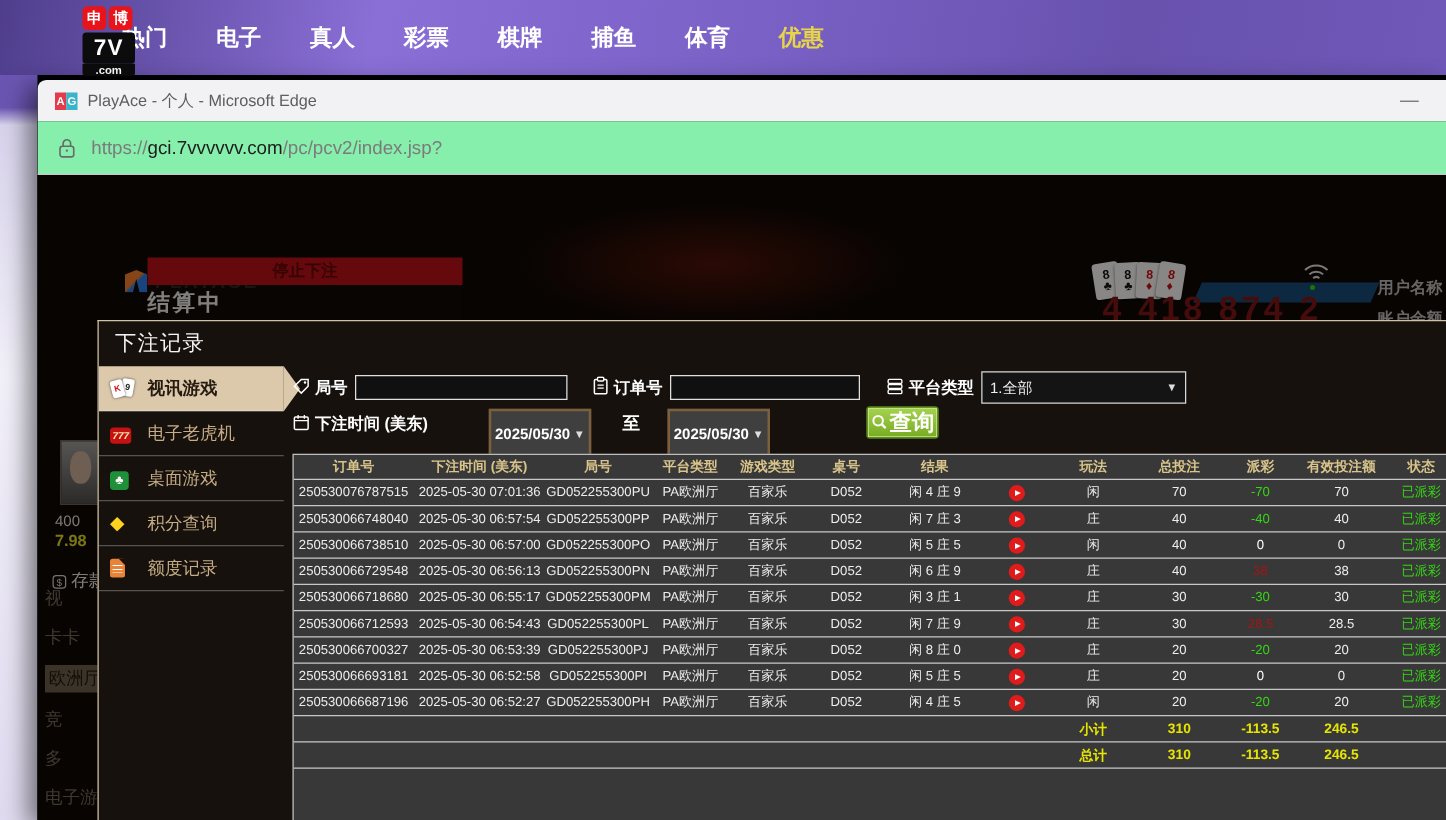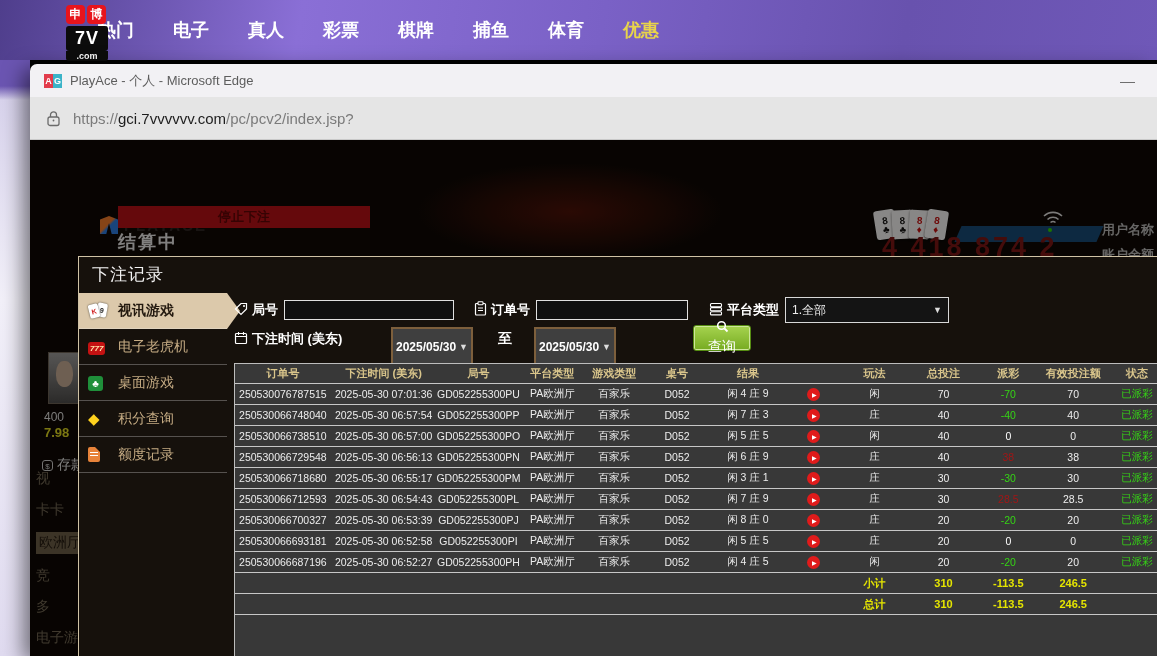--- a/index.html
+++ b/index.html
@@ -26,21 +26,21 @@
 
   
   .edge-window{position:absolute;left:30px;top:64px;width:1127px;height:592px;z-index:5;
     border-radius:7px 0 0 0;overflow:hidden;box-shadow:-7px 5px 20px rgba(0,0,0,.5);background:#0b0805;}
   .titlebar{height:33px;background:#f2f1f4;display:flex;align-items:center;padding:0 14px;}
   .favicon{display:flex;margin-right:8px;}
   .fav-a{width:9px;height:14px;background:#e23b4b;color:#fff;font-size:9px;font-weight:bold;display:flex;align-items:center;justify-content:center;}
   .fav-g{width:9px;height:14px;background:#3bb3c8;color:#fff;font-size:9px;font-weight:bold;display:flex;align-items:center;justify-content:center;}
   .win-title{color:#5d5d5d;font-size:13px;flex:1;}
   .min-btn{color:#6e6e6e;font-size:15px;padding:0 8px;cursor:pointer;}
-  .urlbar{height:43px;background:#e5e5e5;border-bottom:1px solid #c9c9c9;display:flex;align-items:center;padding:0 16px;}
+  .urlbar{height:43px;background:#86efac;border-bottom:1px solid #c9c9c9;display:flex;align-items:center;padding:0 16px;}
   .lock-ic{margin-right:12px;display:flex;align-items:center;}
   .url-text{font-size:15px;color:#7b7b7b;}
   .url-host{color:#1d1d1d;}
 
   
   .page{position:relative;width:1127px;height:516px;background:#0b0705;overflow:hidden;}
   .lobby{position:absolute;inset:0;z-index:2;}
   .glow{position:absolute;left:330px;top:0;width:420px;height:130px;
     background:radial-gradient(ellipse 220px 70px at 50% 55%,rgba(125,25,12,.55),transparent 70%);}
   .brand{position:absolute;left:70px;top:76px;display:flex;align-items:center;gap:6px;}
@@ -106,21 +106,21 @@
   .f-select{width:164px;height:21px;background:#141414;border:1px solid #d8d8d8;color:#eee;font-size:12px;
     margin-left:6px;display:flex;align-items:center;padding:12px 6px;justify-content:space-between;cursor:pointer;}
   .sel-arrow{font-size:9px;color:#ddd;}
   .gap1{margin-left:20px;} .gap2{margin-left:21px;}
   .datebox{position:absolute;top:0;width:82px;height:39px;background:#3f3f3f;border:2px solid #7d5f3c;color:#fff;
     font-size:12px;font-weight:bold;display:flex;align-items:center;justify-content:center;gap:3px;cursor:pointer;}
   .d1{left:157px;} .d2{left:300px;}
   .to-label{position:absolute;left:264px;top:3px;color:#fff;font-size:14px;font-weight:bold;}
   .search-btn{position:absolute;left:459px;top:-2px;width:58px;height:26px;border-radius:3px;cursor:pointer;
     background:linear-gradient(#a6d34f,#76ab21);border:1px solid #568c12;box-shadow:inset 0 0 0 1px #cde79a;
-    color:#fff;font-size:14px;font-weight:normal;display:flex;align-items:center;justify-content:center;gap:2px;flex-direction:column;}
+    color:#fff;font-size:18px;font-weight:bold;display:flex;align-items:center;justify-content:center;gap:2px;}
 
   
   .table-wrap{position:absolute;left:155px;top:106px;width:932px;height:294px;background:#383838;border:1px solid #bdbdbd;}
   .trow{display:flex;height:21px;border-bottom:1px solid #c7c7c7;align-items:stretch;}
   .thead{height:20px;}
   .c{display:flex;align-items:center;justify-content:center;font-size:10.5px;color:#ededed;white-space:nowrap;overflow:hidden;}
   .thead .c{color:#d9c58b;font-weight:bold;font-size:11px;}
   .c0{width:96px;} .c1{width:106px;} .c2{width:84px;} .c3{width:64px;} .c4{width:60px;} .c5{width:66px;}
   .c6{width:76px;} .c7{width:56px;} .c8{width:66px;} .c9{width:72px;} .c10{width:58px;} .c11{width:72px;} .c12{width:56px;}
   .play-btn{width:13px;height:13px;border-radius:50%;background:#e01b1b;color:#fff;font-size:6px;

